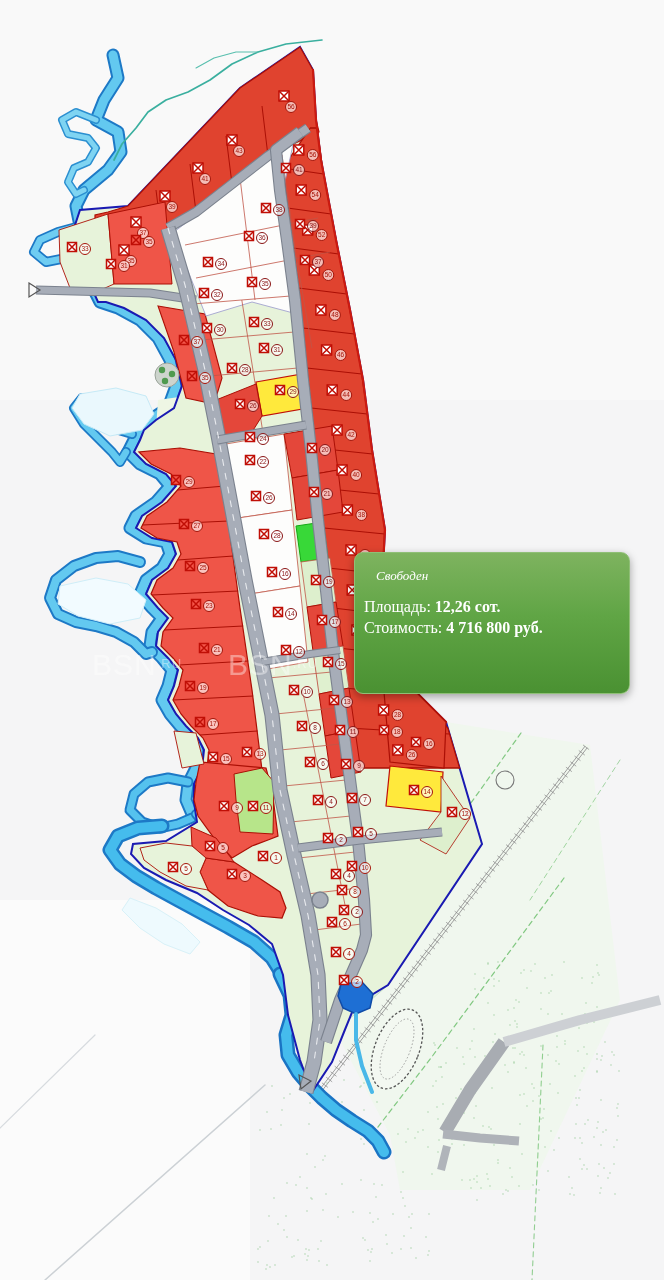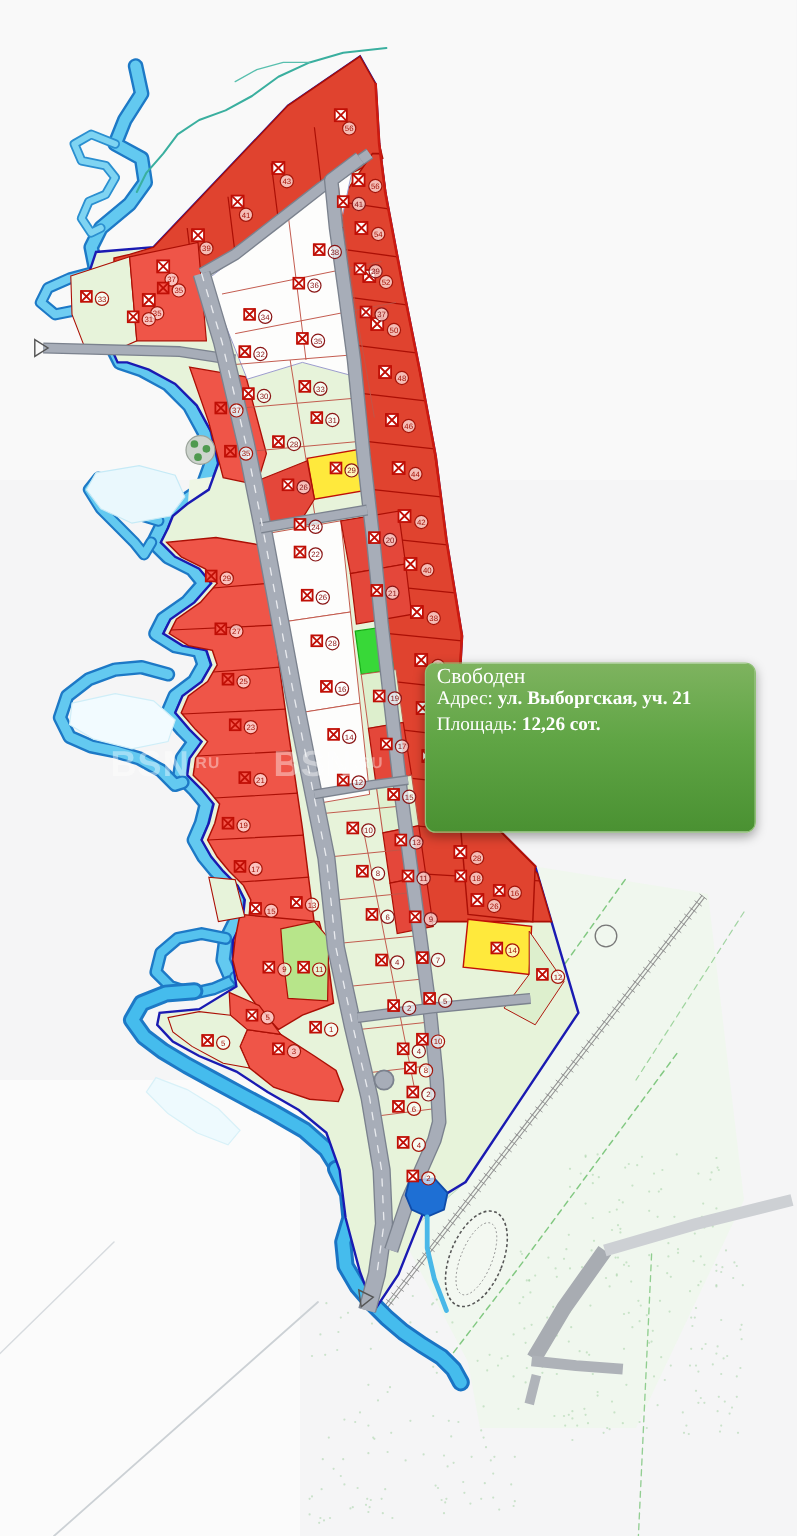--- a/index.html
+++ b/index.html
@@ -1,21 +1,21 @@
 <!DOCTYPE html>
 <html><head><meta charset="utf-8"><title>map</title><style>
 html,body{margin:0;padding:0;background:#f5f5f6;width:664px;height:1280px;overflow:hidden}
 #map{position:absolute;left:0;top:0}
-.wm{position:absolute;top:621px;font-family:"Liberation Sans",sans-serif;font-weight:bold;font-size:30px;color:#ffffff;opacity:0.4;letter-spacing:1px}
+.wm{position:absolute;top:648px;font-family:"Liberation Sans",sans-serif;font-weight:normal;font-size:30px;color:#ffffff;opacity:0.4;letter-spacing:1px}
 .wm span{font-size:13px;vertical-align:7px}
 #tip{position:absolute;left:354px;top:552px;width:276px;height:142px;border-radius:9px;
  background:linear-gradient(180deg,#7eb35f 0%,#60a545 45%,#4a9132 100%);
  box-shadow:0 3px 9px rgba(0,0,0,0.35);border:1px solid #8fbf76;box-sizing:border-box;
  font-family:"Liberation Serif",serif;color:#fff;padding:2px 10px 8px 9px}
-#tip .free{font-size:18px;line-height:17px;margin:0}
+#tip .free{font-style:italic;font-size:13px;line-height:17px;margin:12px}
 #tip .ln{font-size:16px;line-height:21px;white-space:nowrap}
 </style></head><body>
 
 <div id="map"><svg width="664" height="1280" viewBox="0 0 664 1280">
 <rect width="664" height="1280" fill="#f5f5f6"></rect>
 
 <rect width="664" height="400" fill="#fbfbfb" opacity="0.7"></rect>
 
 <rect y="900" width="250" height="380" fill="#fcfcfd" opacity="0.8"></rect>
 
@@ -911,14 +911,14 @@
         <text x="357.0" y="984.3" font-size="6.5" text-anchor="middle" fill="#a51408" font-family="Liberation Sans, sans-serif">2</text>
       </g>
     </svg></div>
 <div class="wm" style="left:92px">BSN<span>.RU</span></div>
 <div class="wm" style="left:228px">BSN<span>.RU</span></div>
 <div class="wm" style="left:363px">BSN<span>.RU</span></div>
 <div class="wm" style="left:498px">BSN<span>.RU</span></div>
 
 <div id="tip">
 <div class="free">Свободен</div>
-<div class="ln">Адрес: <b>ул. Выборгская, уч. 21</b></div>
 <div class="ln">Площадь: <b>12,26 сот.</b></div>
+<div class="ln">Стоимость: <b>4 716 800 руб.</b></div>
 </div>
 </body></html>

